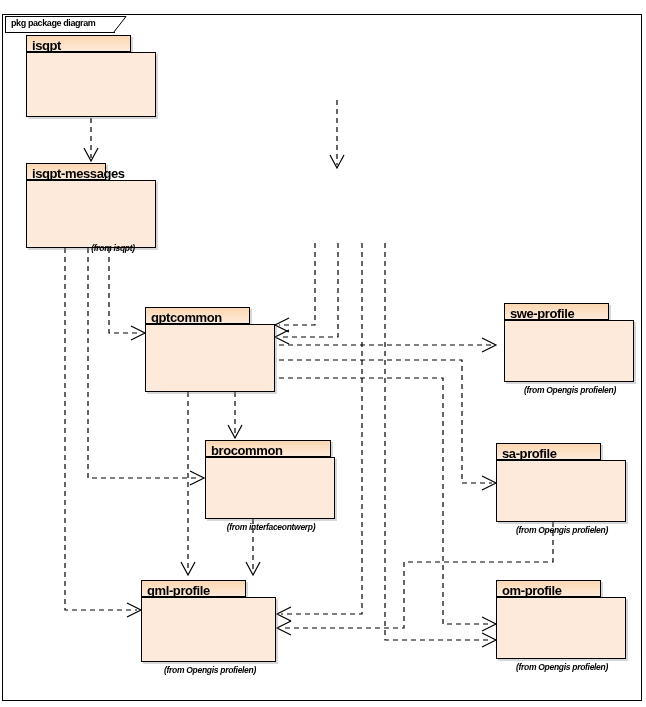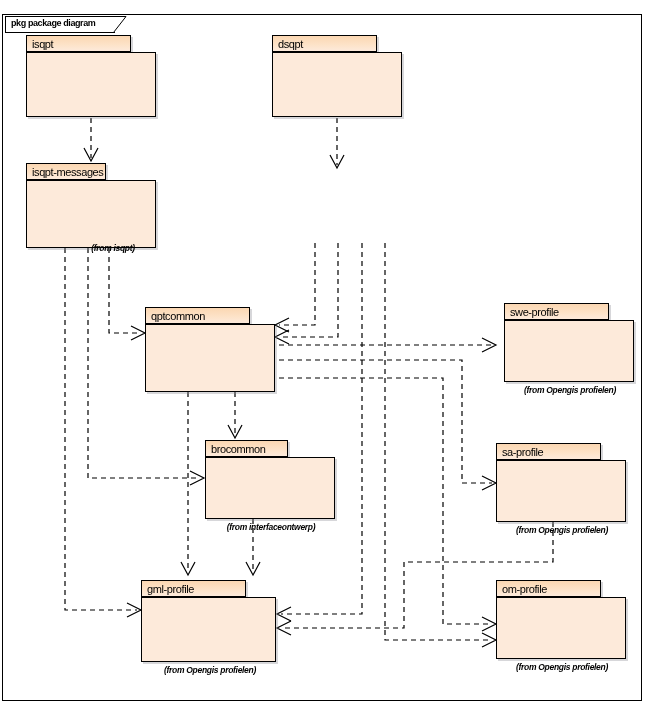--- a/index.html
+++ b/index.html
@@ -69,22 +69,22 @@
     height: 17px;
     box-sizing: border-box;
     border: 1px solid #000000;
     background: linear-gradient(to bottom, #fbd7b2 0%, #fde3c9 60%, #fdeadb 100%);
     box-shadow: 2px 2px 0 rgba(140,140,150,0.35);
   }
   .pkg-tab-label {
     position: absolute;
     left: 5px;
     top: 2px;
-    font-size: 11px;
-    font-weight: normal;
+    font-size: 13px;
+    font-weight: bold;
     color: #000;
     letter-spacing: -0.4px;
     white-space: nowrap;
   }
   .pkg-body {
     position: absolute;
     left: 0;
     box-sizing: border-box;
     border: 1px solid #000000;
     background: #fdeada;
@@ -222,26 +222,20 @@
     </g>
   </svg>
 
   <div class="pkg" style="left:26px; top:35px; width:132px; height:84px;">
     <div class="pkg-tab" style="width:105px;">
       <span class="pkg-tab-label">isqpt</span>
     </div>
     <div class="pkg-body" style="top:17px; width:130px; height:65px;"></div>
   </div>
 
-  <div class="pkg" style="left:272px; top:35px; width:132px; height:84px;">
-    <div class="pkg-tab" style="width:105px;">
-      <span class="pkg-tab-label">dsqpt</span>
-    </div>
-    <div class="pkg-body" style="top:17px; width:130px; height:65px;"></div>
-  </div>
 
   <div class="pkg" style="left:26px; top:163px; width:132px; height:86px;">
     <div class="pkg-tab" style="width:80px;">
       <span class="pkg-tab-label">isqpt-messages</span>
     </div>
     <div class="pkg-body" style="top:17px; width:130px; height:68px;"></div>
     <div class="pkg-from" style="left:42px; top:80px; width:90px;">(from isqpt)</div>
   </div>
 
 
@@ -254,21 +248,21 @@
 
   <div class="pkg" style="left:496px; top:303px; width:132px; height:71px;margin-left:8px;">
     <div class="pkg-tab" style="width:105px;">
       <span class="pkg-tab-label">swe-profile</span>
     </div>
     <div class="pkg-body" style="top:17px; width:130px; height:62px;"></div>
     <div class="pkg-from" style="left:3px; top:82px; width:126px;">(from Opengis profielen)</div>
   </div>
 
   <div class="pkg" style="left:205px; top:440px; width:132px; height:80px;">
-    <div class="pkg-tab" style="width:83px;">
+    <div class="pkg-tab" style="width:126px;">
       <span class="pkg-tab-label">brocommon</span>
     </div>
     <div class="pkg-body" style="top:17px; width:130px; height:62px;"></div>
     <div class="pkg-from" style="left:4px; top:82px; width:124px;">(from interfaceontwerp)</div>
   </div>
 
   <div class="pkg" style="left:496px; top:443px; width:132px; height:80px;">
     <div class="pkg-tab" style="width:105px;">
       <span class="pkg-tab-label">sa-profile</span>
     </div>

